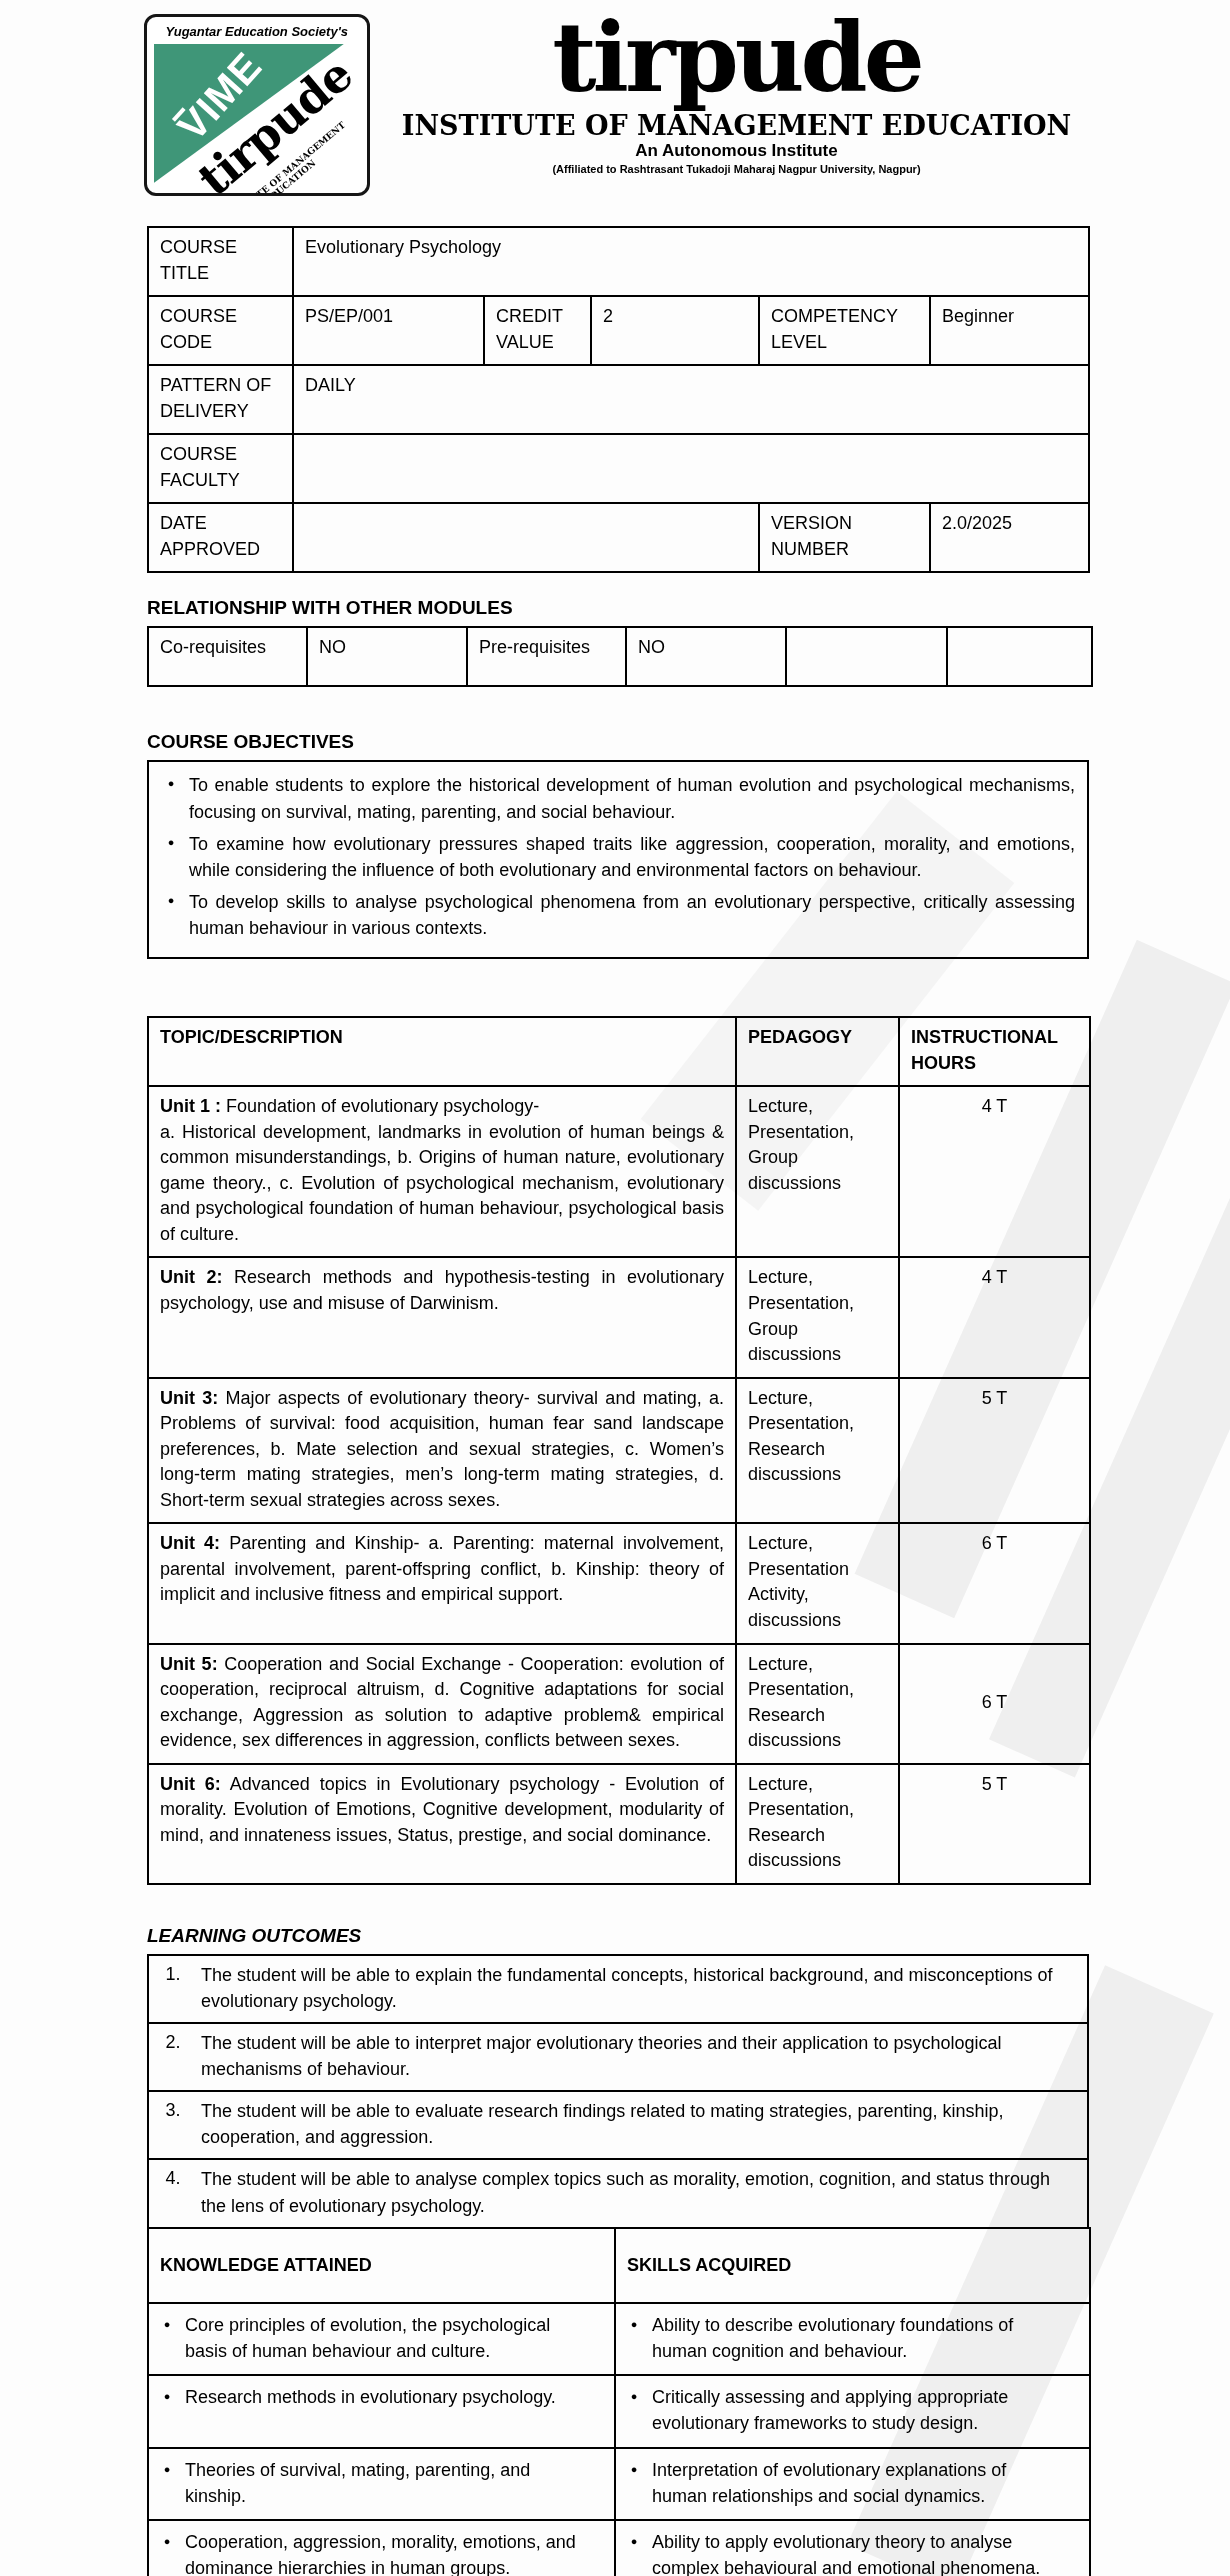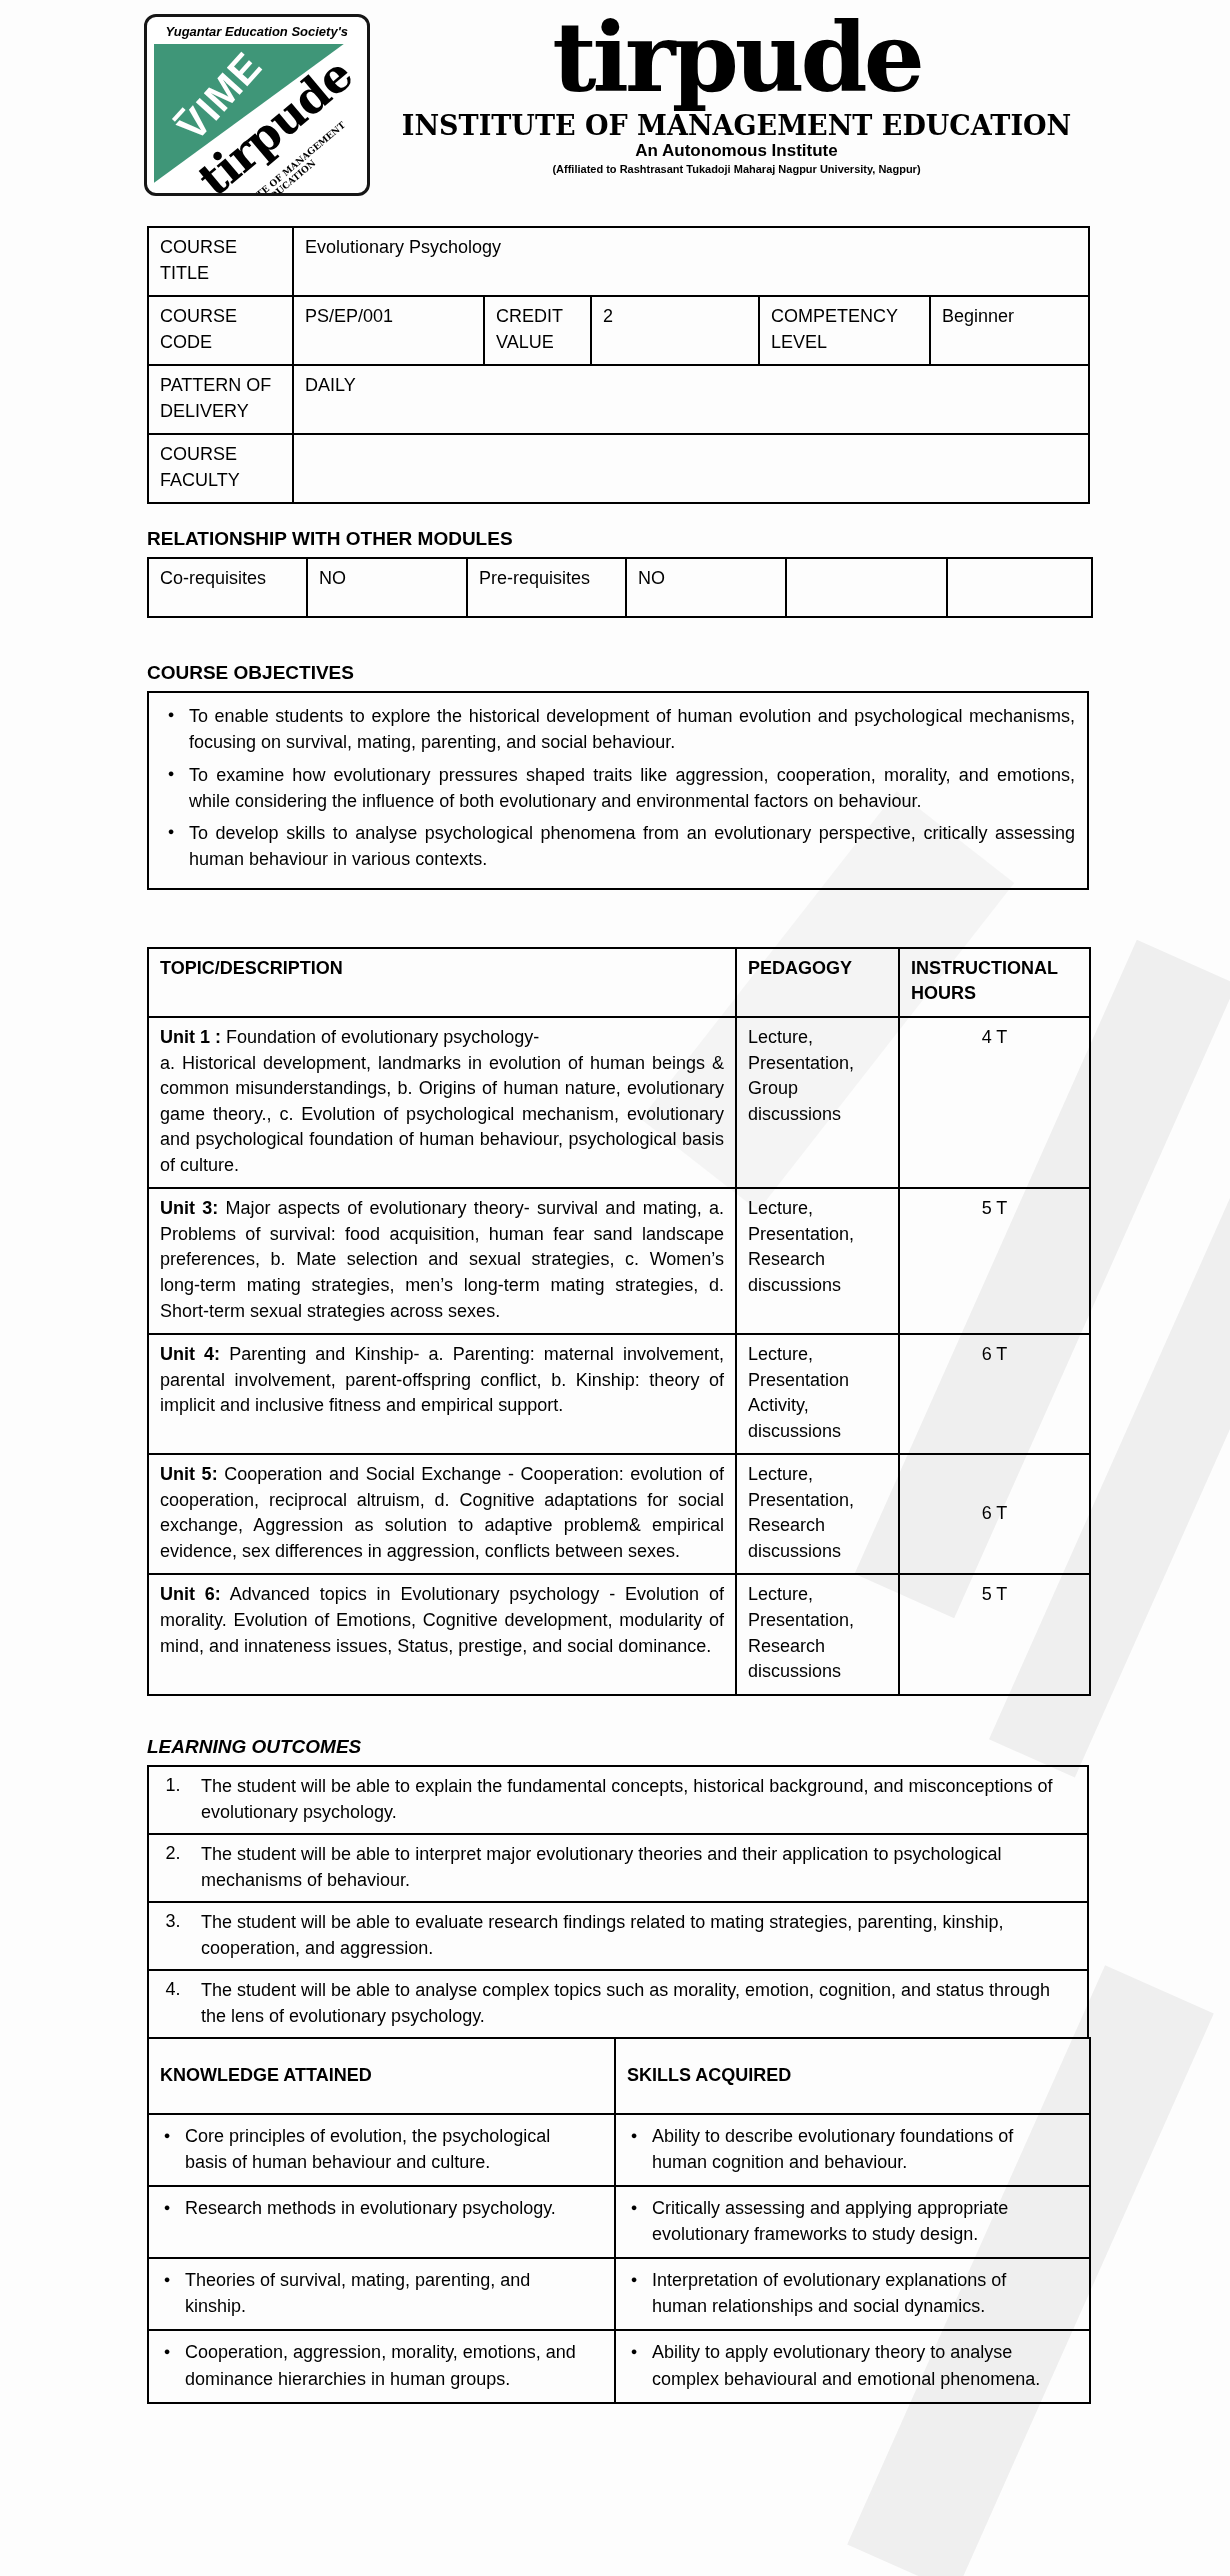--- a/index.html
+++ b/index.html
@@ -121,20 +121,26 @@
         <td>Beginner</td>
       </tr>
       <tr>
         <td class="lbl">PATTERN OF DELIVERY</td>
         <td colspan="5">DAILY</td>
       </tr>
       <tr>
         <td class="lbl">COURSE FACULTY</td>
         <td colspan="5"></td>
       </tr>
+      <tr>
+        <td class="lbl">DATE APPROVED</td>
+        <td colspan="3"></td>
+        <td class="lbl">VERSION NUMBER</td>
+        <td>2.0/2025</td>
+      </tr>
     </tbody>
       </table>
 
     <div class="sec-h h-rel">RELATIONSHIP WITH OTHER MODULES</div>
     <table class="doc-table rel-table">
       <colgroup>
           <col style="width:159px">
           <col style="width:160px">
           <col style="width:159px">
           <col style="width:160px">
@@ -181,20 +187,25 @@
         <th>PEDAGOGY</th>
         <th>INSTRUCTIONAL HOURS</th>
       </tr>
       <tr>
         <td class="desc"><span class="unit">Unit 1 :</span> <span class="desc-text">Foundation of evolutionary psychology-
 a. Historical development, landmarks in evolution of human beings &amp; common misunderstandings, b. Origins of human nature, evolutionary game theory., c. Evolution of psychological mechanism, evolutionary and psychological foundation of human behaviour, psychological basis of culture.</span></td>
         <td class="pedagogy">Lecture, Presentation, Group discussions</td>
         <td class="hours">4 T</td>
       </tr>
       <tr>
+        <td class="desc"><span class="unit">Unit 2:</span> <span class="desc-text">Research methods and hypothesis-testing in evolutionary psychology, use and misuse of Darwinism.</span></td>
+        <td class="pedagogy">Lecture, Presentation, Group discussions</td>
+        <td class="hours">4 T</td>
+      </tr>
+      <tr>
         <td class="desc"><span class="unit">Unit 3:</span> <span class="desc-text">Major aspects of evolutionary theory- survival and mating, a. Problems of survival: food acquisition, human fear sand landscape preferences, b. Mate selection and sexual strategies, c. Women’s long-term mating strategies, men’s long-term mating strategies, d. Short-term sexual strategies across sexes.</span></td>
         <td class="pedagogy">Lecture, Presentation, Research discussions</td>
         <td class="hours">5 T</td>
       </tr>
       <tr>
         <td class="desc"><span class="unit">Unit 4:</span> <span class="desc-text">Parenting and Kinship- a. Parenting: maternal involvement, parental involvement, parent-offspring conflict, b. Kinship: theory of implicit and inclusive fitness and empirical support.</span></td>
         <td class="pedagogy">Lecture, Presentation Activity, discussions</td>
         <td class="hours">6 T</td>
       </tr>
       <tr>

